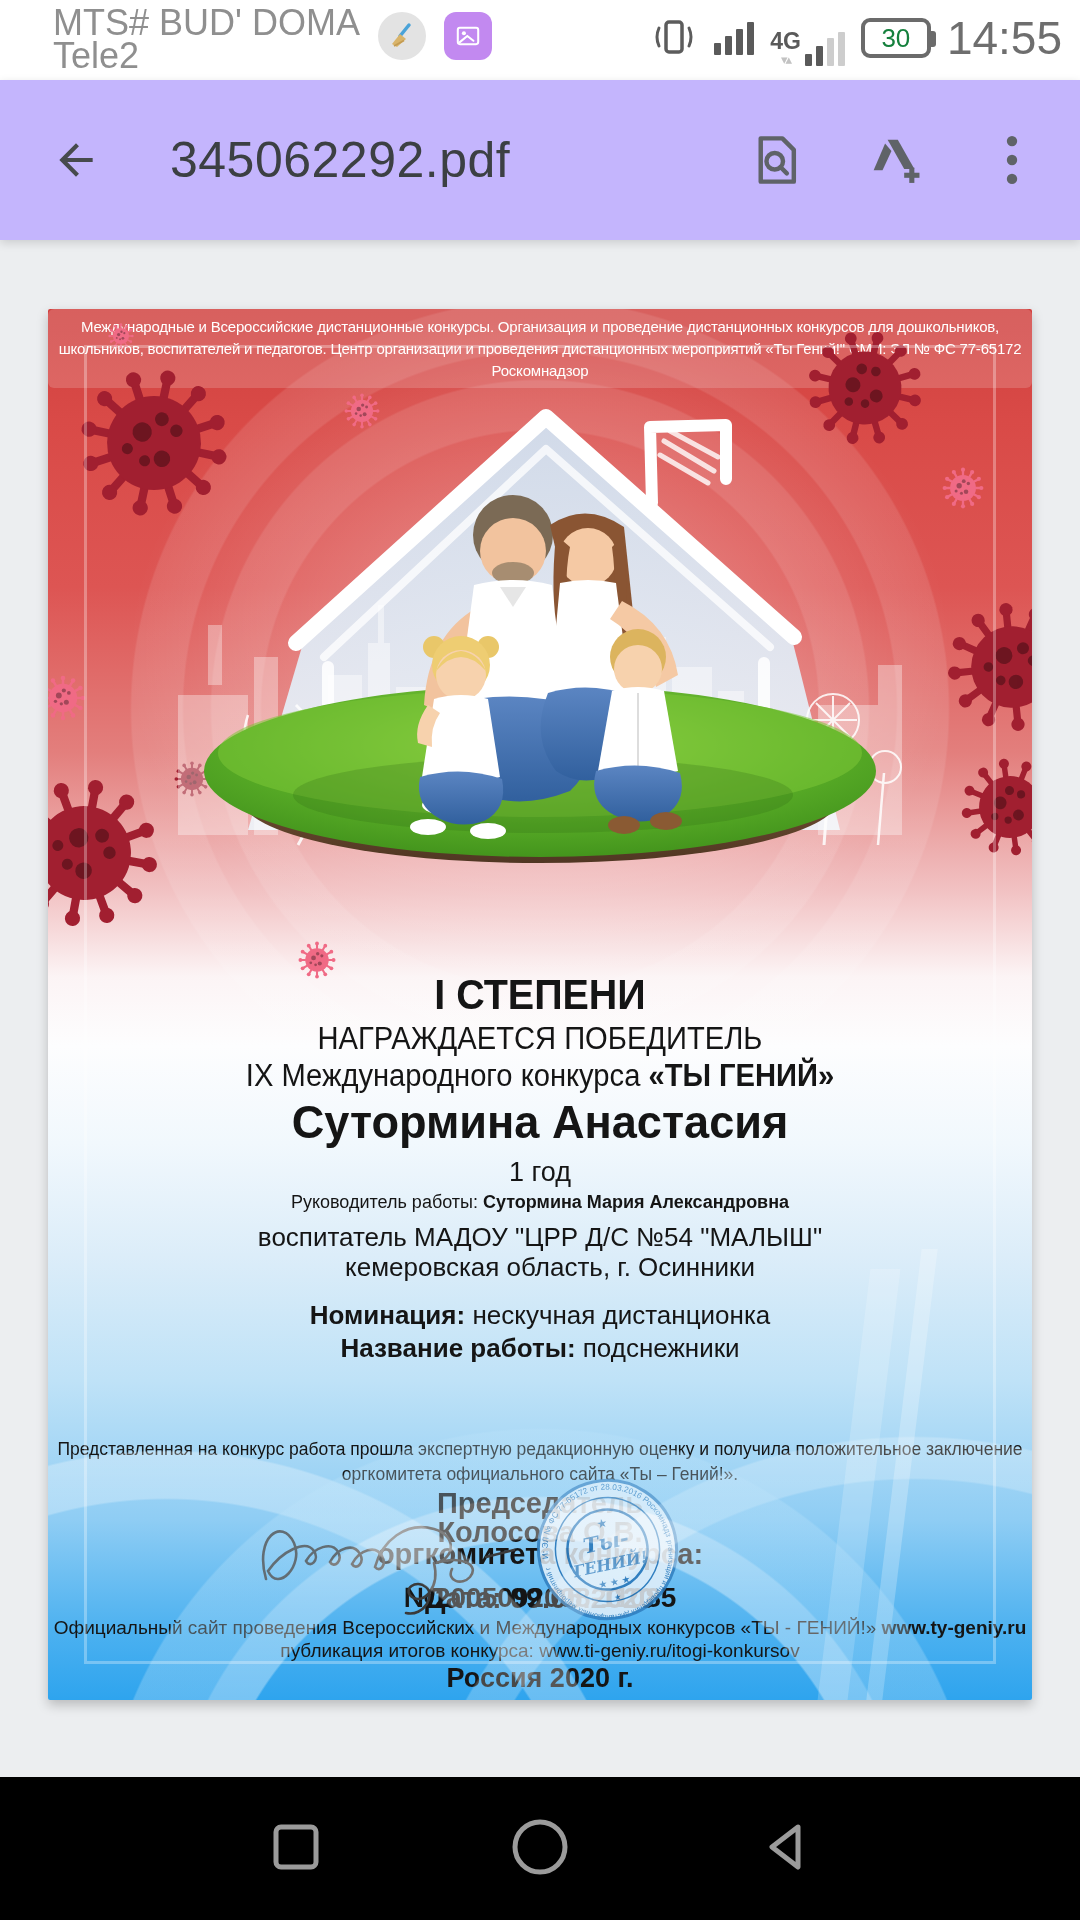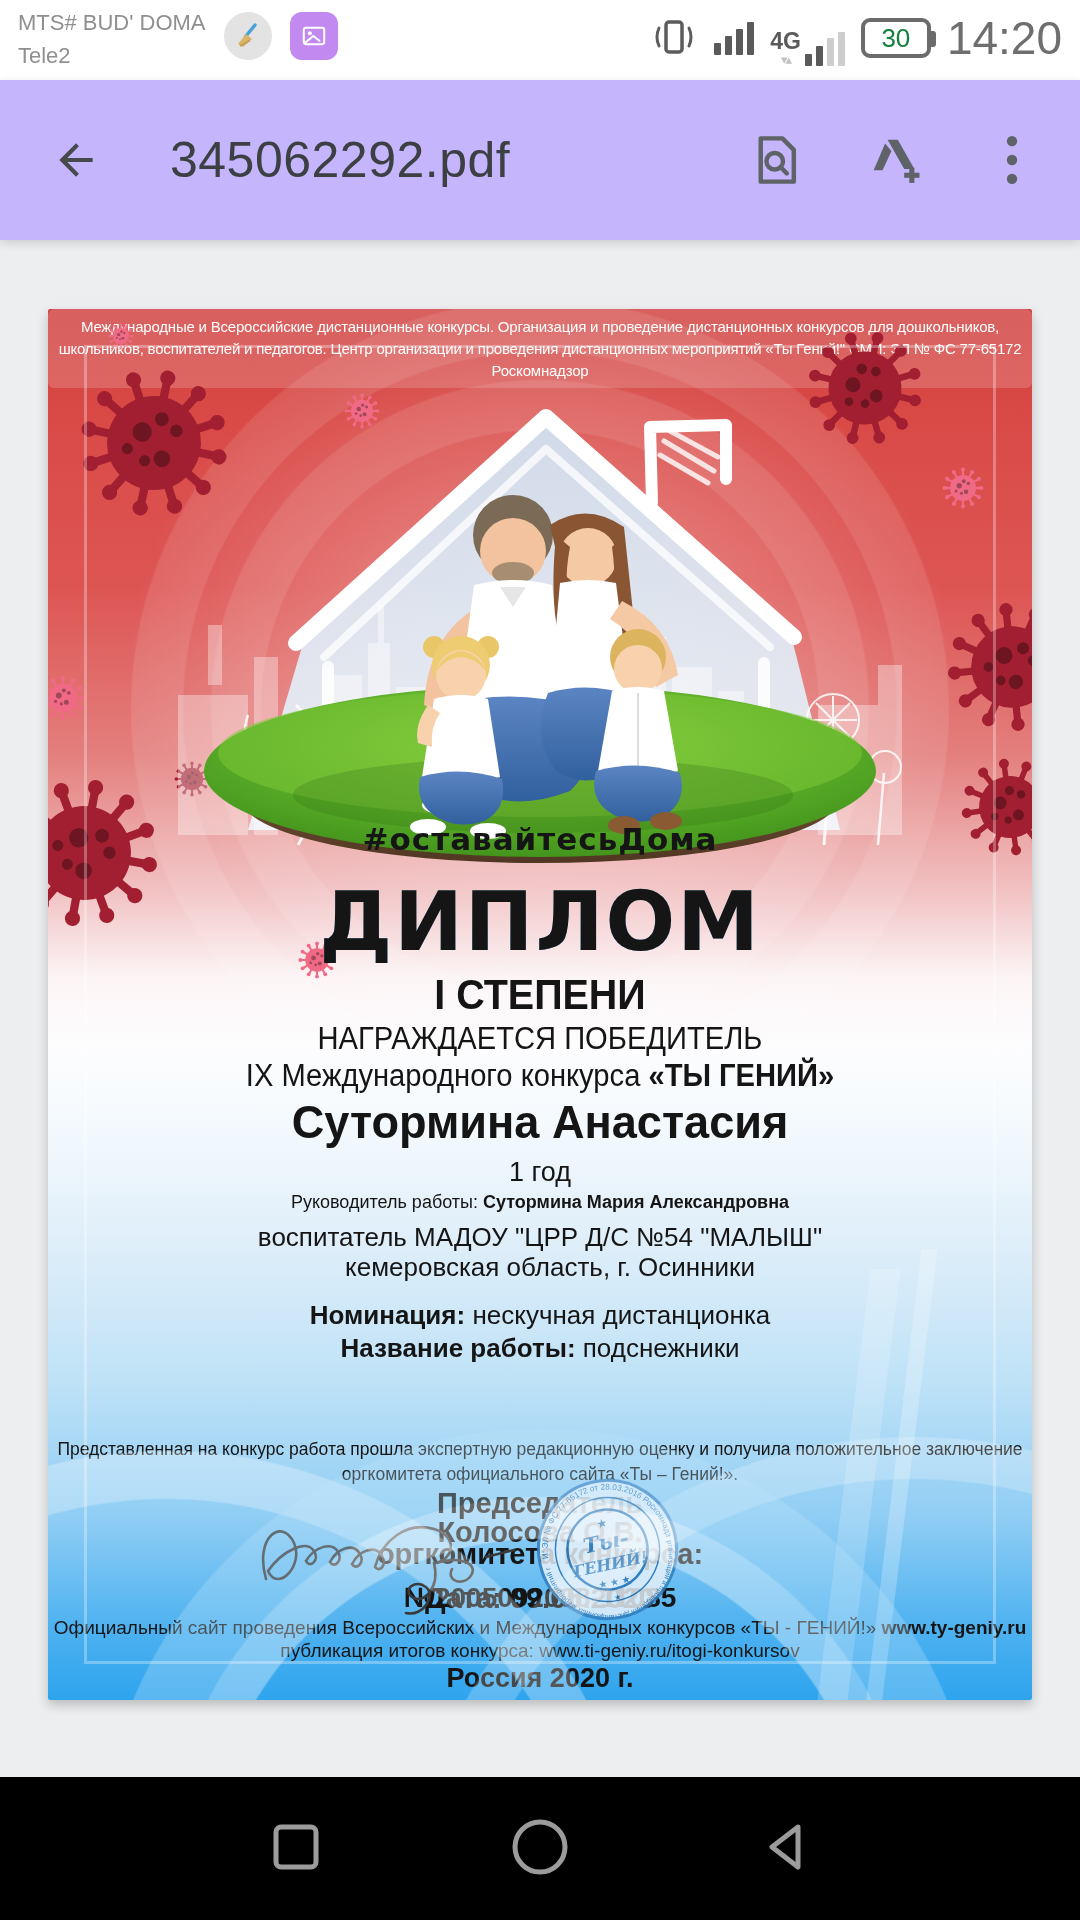--- a/index.html
+++ b/index.html
@@ -2,21 +2,21 @@
 <html><head>
 <meta charset="utf-8">
 <style>
   html,body{margin:0;padding:0;background:#444;}
   .screen{position:relative;width:1080px;height:1920px;overflow:hidden;background:#eceef0;
           font-family:"Liberation Sans",sans-serif;}
   
   .status-bar{position:absolute;top:0;left:0;right:0;height:80px;background:#fff;
               display:flex;justify-content:space-between;align-items:flex-start;padding:6px 18px 0 18px;box-sizing:border-box;}
   .sb-left{display:flex;gap:18px;align-items:flex-start;}
-  .carrier{font-size:22px;line-height:33px;color:#8f8f8f;}
+  .carrier{font-size:36px;line-height:33px;color:#8f8f8f;margin-left:35px;}
   .notif{width:48px;height:48px;margin-top:6px;border-radius:50%;display:flex;align-items:center;justify-content:center;}
   .notif.broom{background:#e3e3e3;}
   .notif.gallery{background:#c289f0;border-radius:12px;}
   .sb-right{display:flex;align-items:center;gap:16px;margin-top:4px;}
   .bars{display:flex;align-items:flex-end;gap:4px;}
   .bar{width:7px;background:#5a5a5a;border-radius:1px;}
   .bar.dim{background:#cdcdcd;}
   .net{display:flex;align-items:flex-end;gap:4px;}
   .net-l{display:flex;flex-direction:column;align-items:center;line-height:1;margin-top:20px;}
   .net-4g{font-size:23px;font-weight:bold;color:#5a5a5a;}
@@ -179,21 +179,21 @@
         <div class="bars">
           <div class="bar" style="height:12px"></div>
             <div class="bar" style="height:20px"></div>
           <div class="bar dim" style="height:28px"></div>
             <div class="bar dim" style="height:34px"></div>
         </div>
       </div>
       <div class="battery">
         <span>30</span>
       </div>
-      <div class="clock">14:20</div>
+      <div class="clock">14:55</div>
     </div>
   </div>
 
   <div class="toolbar">
     <div class="tb-back">
       <svg width="50" height="50" viewBox="0 0 48 48">
         <path d="M40 22H15.66l11.17-11.17L24 8 8 24l16 16 2.83-2.83L15.66 26H40v-4z" fill="#474a4d"></path>
       </svg>
     </div>
     <div class="tb-title">345062292.pdf</div>
@@ -377,22 +377,20 @@
           <path d="M434 316 Q460 308 486 316 L500 396 Q460 408 420 396 Z" fill="#ffffff"></path>
           <line x1="460" y1="318" x2="460" y2="396" stroke="#dddddd" stroke-width="2"></line>
           <path d="M418 396 Q460 384 502 398 Q510 428 484 442 Q460 452 436 440 Q410 426 418 396 Z" fill="url(#jeansGrad)"></path>
           <ellipse cx="446" cy="450" rx="16" ry="9" fill="#8a5a33"></ellipse>
           <ellipse cx="488" cy="446" rx="16" ry="9" fill="#8a5a33"></ellipse>
         </g>
       </svg>
 
       <div class="t-header">Международные и Всероссийские дистанционные конкурсы. Организация и проведение дистанционных конкурсов для дошкольников, школьников, воспитателей и педагогов. Центр организации и проведения дистанционных мероприятий «Ты Гений!" СМИ: ЭЛ № ФС 77-65172 Роскомнадзор</div>
 
-      <div class="txt t-hash">#оставайтесьДома</div>
-      <div class="txt t-title">ДИПЛОМ</div>
       <div class="txt t-degree">I СТЕПЕНИ</div>
       <div class="txt t-awarded">НАГРАЖДАЕТСЯ ПОБЕДИТЕЛЬ</div>
       <div class="txt t-contest"><span>IX  Международного конкурса </span><b>«ТЫ ГЕНИЙ»</b></div>
       <div class="txt t-winner">Сутормина Анастасия</div>
       <div class="txt t-age">1 год</div>
       <div class="txt t-sup1"><span>Руководитель работы: </span><b>Сутормина Мария Александровна</b></div>
       <div class="txt t-sup2">воспитатель МАДОУ "ЦРР Д/С №54 "МАЛЫШ"</div>
       <div class="txt t-sup3">кемеровская область, г. Осинники</div>
       <div class="txt t-nom"><b>Номинация: </b><span>нескучная дистанционка</span></div>
       <div class="txt t-work"><b>Название работы: </b><span>подснежники</span></div>

